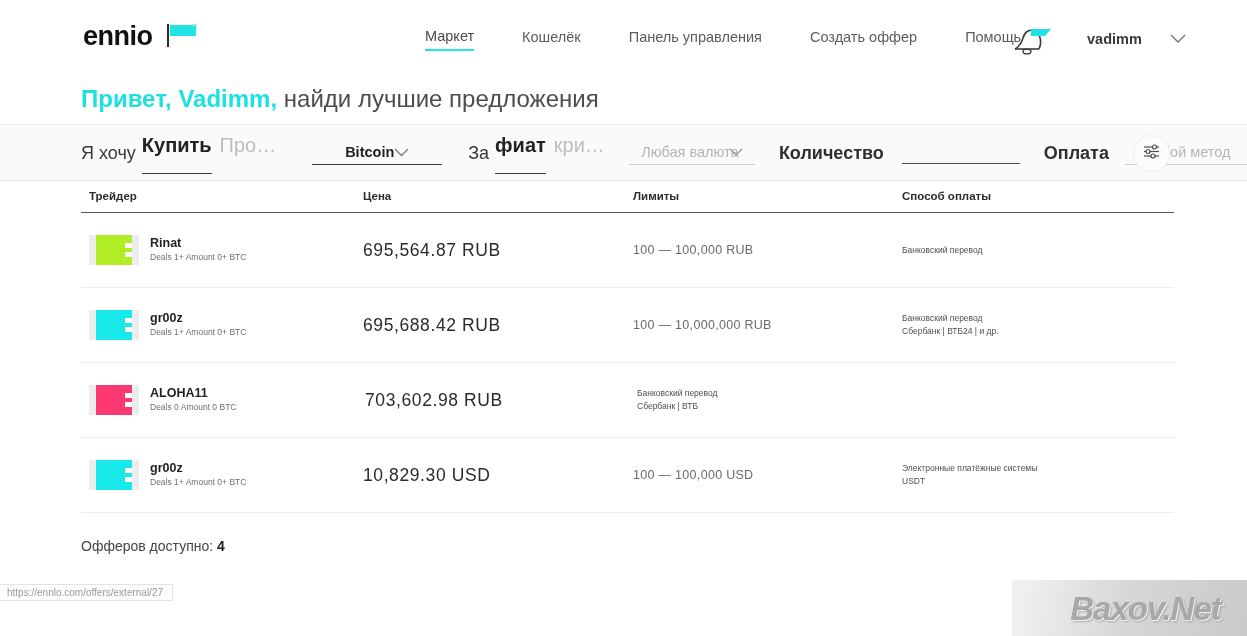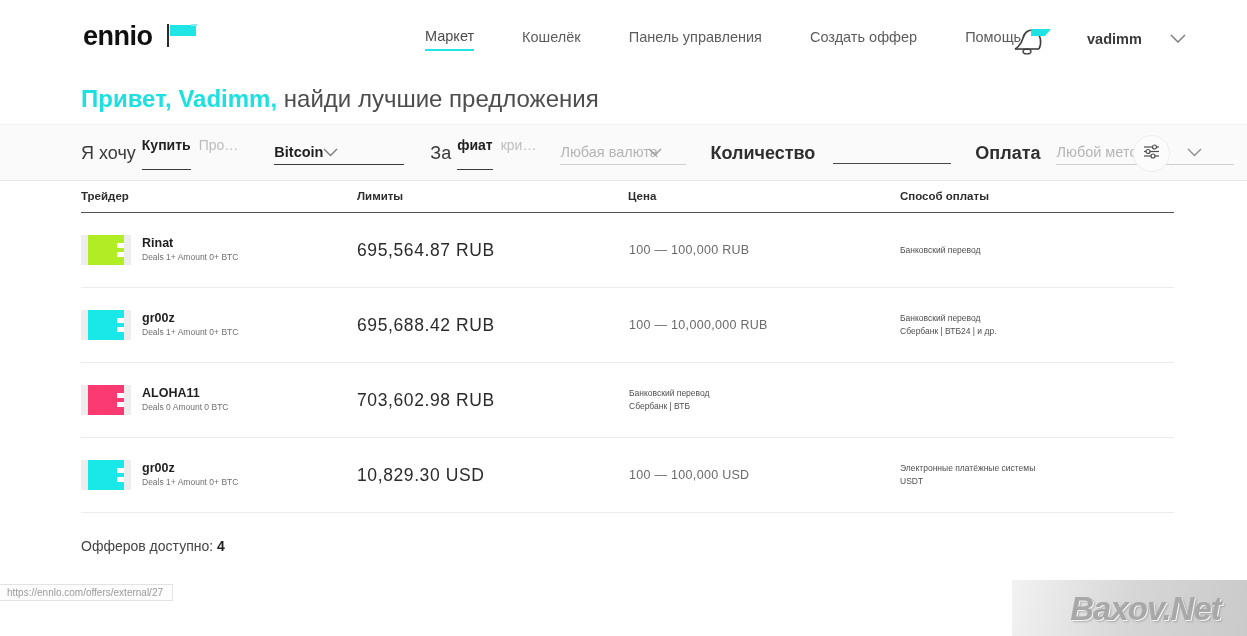--- a/index.html
+++ b/index.html
@@ -60,28 +60,28 @@
   
   .filterbar {
     position: absolute; left: 0; top: 124px; width: 1247px; height: 57px;
     background: #fafafa; border-top: 1px solid #efefef; border-bottom: 1px solid #e8e8e8;
   }
   .fb-row { position: absolute; left: 81px; top: 0; height: 57px; display: flex; align-items: center; }
   .fb-label { font-size: 18px; color: #2f2f2f; font-weight: bold; margin-right: 6px; white-space: nowrap; }
   .fb-label.light { font-weight: normal; color: #3a3a3a; }
   .fb-toggle { display: flex; align-items: baseline; margin-right: 12px; }
   .fb-opt {
-    font-size: 14px; font-weight: bold; color: #222; padding-bottom: 16px; cursor: pointer;
+    font-size: 20px; font-weight: bold; color: #222; padding-bottom: 16px; cursor: pointer;
     white-space: nowrap;
   }
   .fb-opt.sel { border-bottom: 1.5px solid #3b3b3b; }
   .fb-opt.dim { color: #bdbdbd; font-weight: normal; margin-left: 8px; overflow: hidden; }
 
   .fb-select {
-    position: relative; display: flex; align-items: center; justify-content: flex-start;
+    position: relative; display: flex; align-items: center; justify-content: center;
     border-bottom: 1.5px solid #3b3b3b; padding-bottom: 3px; cursor: pointer;
   }
   .fb-select .txt { font-size: 14.5px; font-weight: bold; color: #1f1f1f; white-space: nowrap; }
   .fb-select .txt.ph { font-weight: normal; color: #b5b5b5; }
   .fb-select.light { border-bottom: 1px solid #cfcfcf; }
 
   .fb-input {
     border: none; border-bottom: 1.2px solid #4a4a4a; background: transparent;
     height: 20px; outline: none; font-size: 14px; font-family: "Liberation Sans", sans-serif;
   }
@@ -89,21 +89,21 @@
   .filter-btn {
     position: absolute; left: 1133px; top: 135px; width: 37px; height: 37px;
     border-radius: 50%; background: #fcfcfc; border: 1px solid #eeeeee;
     display: flex; align-items: center; justify-content: center; cursor: pointer;
   }
 
   
   .table { position: absolute; left: 81px; top: 190px; width: 1093px; }
   .thead { display: flex; padding-bottom: 10px; border-bottom: 1.5px solid #555; }
   .th { font-size: 11.5px; font-weight: bold; color: #2d2d2d; }
-  .col-trader { width: 276px; }
+  .col-trader { width: 276px; margin-left: 8px; }
   .col-price  { width: 272px; }
   .col-limits { width: 271px; }
   .col-method { width: 274px; }
 
   .trow {
     display: flex; align-items: center; height: 75px;
     border-bottom: 1px solid #ececec;
   }
   .trader-cell { display: flex; align-items: center; }
   .avatar {
@@ -258,22 +258,22 @@
         <circle cx="12.5" cy="5" r="2" fill="#fcfcfc" stroke="#4d4d4d" stroke-width="1.2"></circle>
         <circle cx="6" cy="9.5" r="2" fill="#fcfcfc" stroke="#4d4d4d" stroke-width="1.2"></circle>
         <circle cx="11" cy="14" r="2" fill="#fcfcfc" stroke="#4d4d4d" stroke-width="1.2"></circle>
       </svg>
     </span>
   </div>
 
   <div class="table">
     <div class="thead">
       <div class="th col-trader">Трейдер</div>
+      <div class="th col-price">Цена</div>
       <div class="th col-limits">Лимиты</div>
-      <div class="th col-price">Цена</div>
       <div class="th col-method">Способ оплаты</div>
     </div>
 
     <div class="trow">
       <div class="col-trader trader-cell">
         <div class="avatar">
           <div class="bar" id="av0" style="background: rgb(176, 237, 37);"></div>
             <div class="notch1"></div>
             <div class="notch2"></div>
         </div>

